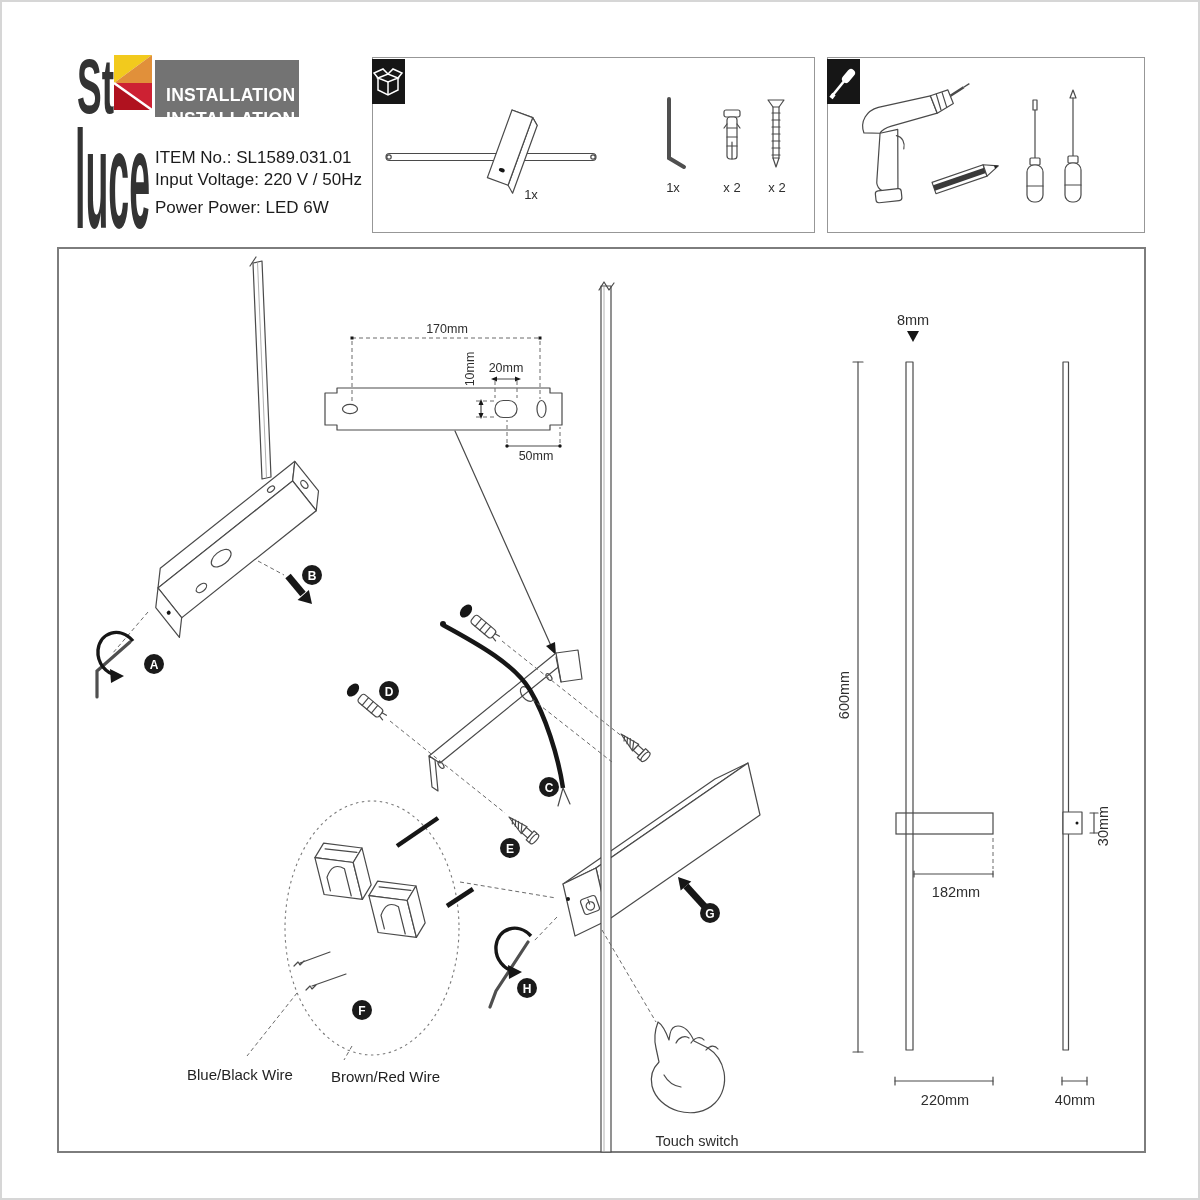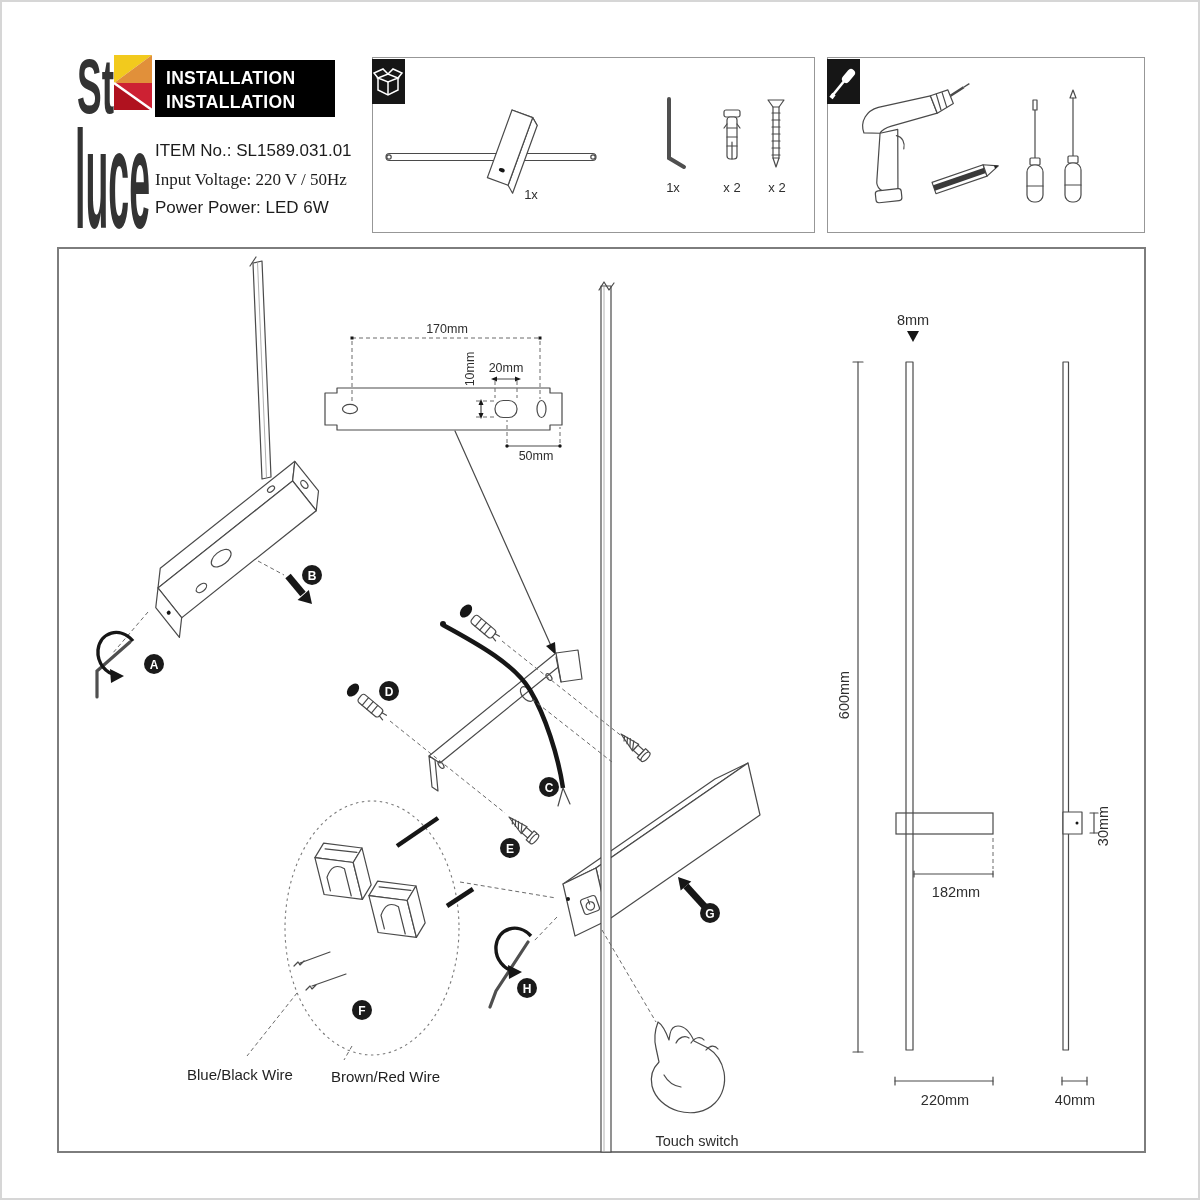--- a/index.html
+++ b/index.html
@@ -1,22 +1,22 @@
 <!DOCTYPE html>
 <html><head>
 <meta charset="utf-8">
 <style>
   html,body{margin:0;padding:0;background:#fff;}
   .page{position:relative;width:1200px;height:1200px;background:#ffffff;
         font-family:"Liberation Sans",sans-serif;overflow:hidden;
         box-shadow:inset 0 0 0 2px #d6d6d6;}
   .abs{position:absolute;}
-  .title-box{left:155px;top:60px;width:180px;height:57px;background:#000000;
+  .title-box{left:155px;top:60px;width:144px;height:57px;background:#737373;
              color:#fff;font-weight:bold;font-size:17.5px;line-height:24px;
-             padding:6px 0 0 11px;box-sizing:border-box;letter-spacing:.3px;}
+             padding:23px 0 0 11px;box-sizing:border-box;letter-spacing:.3px;}
   .spec{left:155px;color:#1c1c1c;font-size:17px;white-space:nowrap;}
   .hdr-box{border:1.5px solid #979797;background:#fff;box-sizing:border-box;}
   .icon-tab{position:absolute;left:-1px;top:1px;width:33px;height:45px;background:#161616;}
   .main-box{left:57px;top:247px;width:1089px;height:906px;border:2px solid #7d7d7d;
             background:#fff;box-sizing:border-box;}
   svg.art{position:absolute;left:0;top:0;width:1200px;height:1200px;pointer-events:none;}
   svg text{font-family:"Liberation Sans",sans-serif;fill:#333;}
   .ln{stroke:#4a4a4a;stroke-width:1.2;fill:none;stroke-linecap:round;stroke-linejoin:round;}
   .wf{fill:#ffffff;stroke:#4a4a4a;stroke-width:1.2;stroke-linejoin:round;}
   .dash{stroke:#6a6a6a;stroke-width:1;fill:none;stroke-dasharray:4 3;}
@@ -30,22 +30,22 @@
 </style>
 </head>
 <body>
 
 <div class="page">
 
   <div class="abs title-box">
     <div>INSTALLATION</div>
     <div>INSTALLATION</div>
   </div>
-  <div class="abs spec" style="top:141px;text-align:center;">ITEM No.: SL1589.031.01</div>
-  <div class="abs spec" style="top:170px;font-family:Liberation Serif, serif;">Input Voltage: 220 V / 50Hz</div>
+  <div class="abs spec" style="top:148px;text-align:center;">ITEM No.: SL1589.031.01</div>
+  <div class="abs spec" style="top:170px;">Input Voltage: 220 V / 50Hz</div>
   <div class="abs spec" style="top:198px;">Power Power: LED 6W</div>
 
   <svg class="abs" style="left:72px;top:50px;" width="90" height="186" viewBox="0 0 90 186">
     <text x="5" y="63" font-size="78" font-weight="bold" fill="#221f1f" textLength="37" lengthAdjust="spacingAndGlyphs">St</text>
     <polygon points="42,5 80,5 42,33" fill="#f2ca1d"></polygon>
     <polygon points="80,5 80,33 42,33" fill="#e1903a"></polygon>
     <polygon points="42,33 80,33 80,60" fill="#cd2133"></polygon>
     <polygon points="42,33 80,60 42,60" fill="#b0121f"></polygon>
     <line x1="42" y1="33" x2="80" y2="60" stroke="#fff" stroke-width="2.5"></line>
     <text x="3" y="178" font-size="140" font-weight="bold" fill="#221f1f" textLength="75" lengthAdjust="spacingAndGlyphs">luce</text>

